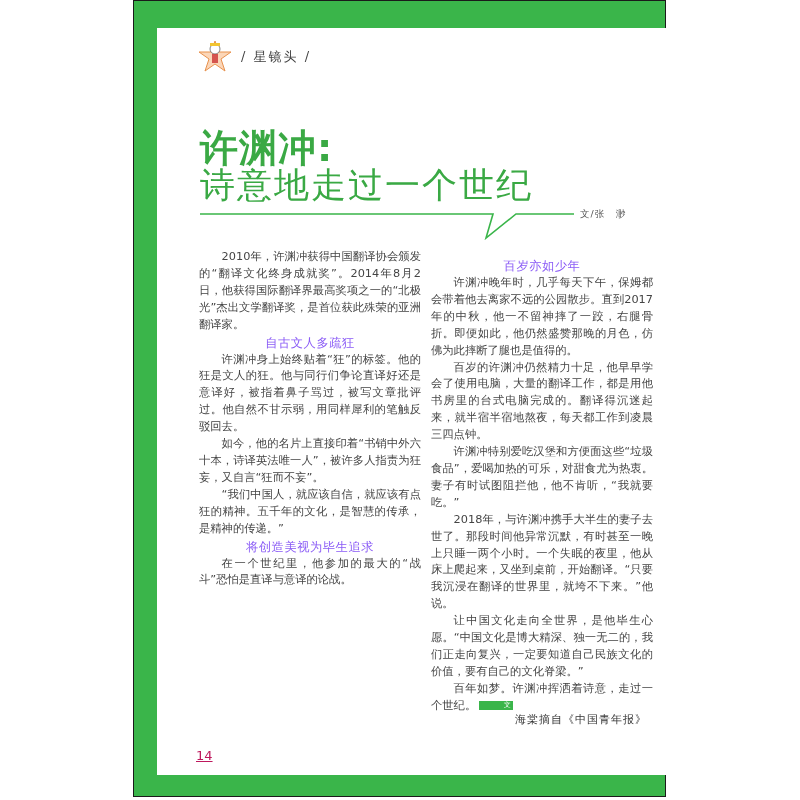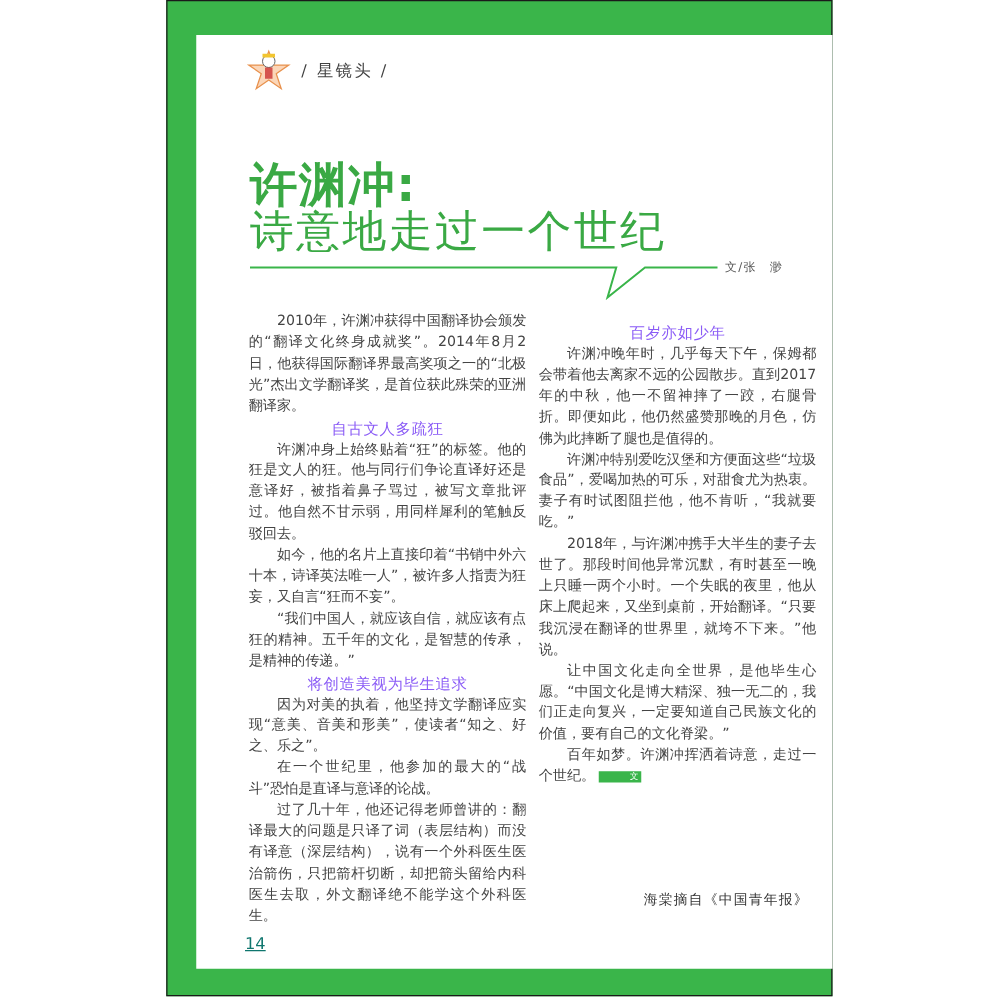--- a/index.html
+++ b/index.html
@@ -21,21 +21,21 @@
          text-align:justify; }
   .col-left { left:199px; top:249px; }
   .col-right { left:431px; top:257px; }
   .col p { margin:0; text-indent:2em; }
   .col h3 { margin:1px 0 0 0; text-align:center; font-size:12.3px; font-weight:normal; color:#8b5cf6;
             line-height:17px; letter-spacing:0.5px; }
   .end-mark { display:inline-block; background:#3ab54a; color:#fff; font-size:7px; line-height:9px;
               padding:0 2px; vertical-align:middle; margin-left:3px; }
   .source { position:absolute; left:515px; top:712px; font-size:11px; color:#333; 
             letter-spacing:1px; font-family:"DejaVu Serif", serif; }
-  .page-number { position:absolute; left:196px; top:748px; font-size:13px; color:#0f766e;text-decoration:underline; }
+  .page-number { position:absolute; left:196px; top:748px; font-size:13px; color:#be185d;text-decoration:underline; }
 </style>
 </head>
 <body>
 
 <div class="page-frame"></div>
 <div class="page"></div>
 
 <div class="section-tag">
   <span class="star">
     <svg width="36" height="36" viewBox="0 0 36 36">
@@ -56,28 +56,27 @@
 </svg>
 <div class="byline">文/张　渺</div>
 
 <div class="col col-left">
   <p>2010年，许渊冲获得中国翻译协会颁发的“翻译文化终身成就奖”。2014年8月2日，他获得国际翻译界最高奖项之一的“北极光”杰出文学翻译奖，是首位获此殊荣的亚洲翻译家。</p>
   <h3>自古文人多疏狂</h3>
   <p>许渊冲身上始终贴着“狂”的标签。他的狂是文人的狂。他与同行们争论直译好还是意译好，被指着鼻子骂过，被写文章批评过。他自然不甘示弱，用同样犀利的笔触反驳回去。</p>
   <p>如今，他的名片上直接印着“书销中外六十本，诗译英法唯一人”，被许多人指责为狂妄，又自言“狂而不妄”。</p>
   <p>“我们中国人，就应该自信，就应该有点狂的精神。五千年的文化，是智慧的传承，是精神的传递。”</p>
   <h3>将创造美视为毕生追求</h3>
-  <p>因为对美的执着，他坚持文学翻译应实现“意美、音美和形美”，使读者“知之、好之、乐之”。</p>
   <p>在一个世纪里，他参加的最大的“战斗”恐怕是直译与意译的论战。</p>
-  <p>过了几十年，他还记得老师曾讲的：翻译最大的问题是只译了词（表层结构）而没有译意（深层结构），说有一个外科医生医治箭伤，只把箭杆切断，却把箭头留给内科医生去取，外文翻译绝不能学这个外科医生。</p>
 </div>
 
 <div class="col col-right">
   <h3>百岁亦如少年</h3>
   <p>许渊冲晚年时，几乎每天下午，保姆都会带着他去离家不远的公园散步。直到2017年的中秋，他一不留神摔了一跤，右腿骨折。即便如此，他仍然盛赞那晚的月色，仿佛为此摔断了腿也是值得的。</p>
+  <p>百岁的许渊冲仍然精力十足，他早早学会了使用电脑，大量的翻译工作，都是用他书房里的台式电脑完成的。翻译得沉迷起来，就半宿半宿地熬夜，每天都工作到凌晨三四点钟。</p>
   <p>许渊冲特别爱吃汉堡和方便面这些“垃圾食品”，爱喝加热的可乐，对甜食尤为热衷。妻子有时试图阻拦他，他不肯听，“我就要吃。”</p>
   <p>2018年，与许渊冲携手大半生的妻子去世了。那段时间他异常沉默，有时甚至一晚上只睡一两个小时。一个失眠的夜里，他从床上爬起来，又坐到桌前，开始翻译。“只要我沉浸在翻译的世界里，就垮不下来。”他说。</p>
   <p>让中国文化走向全世界，是他毕生心愿。“中国文化是博大精深、独一无二的，我们正走向复兴，一定要知道自己民族文化的价值，要有自己的文化脊梁。”</p>
   <p><span>百年如梦。许渊冲挥洒着诗意，走过一个世纪。</span><span class="end-mark">文</span></p>
 </div>
 
 <div class="source">海棠摘自《中国青年报》</div>
 <div class="page-number">14</div>
 
 </body></html>

